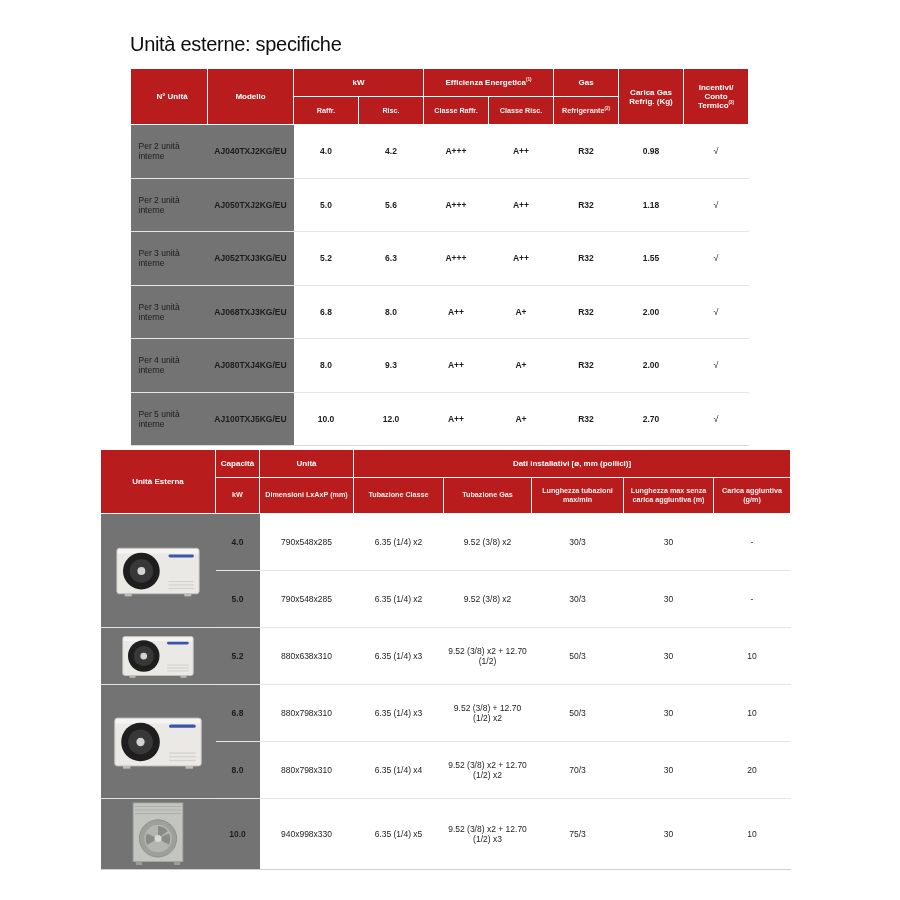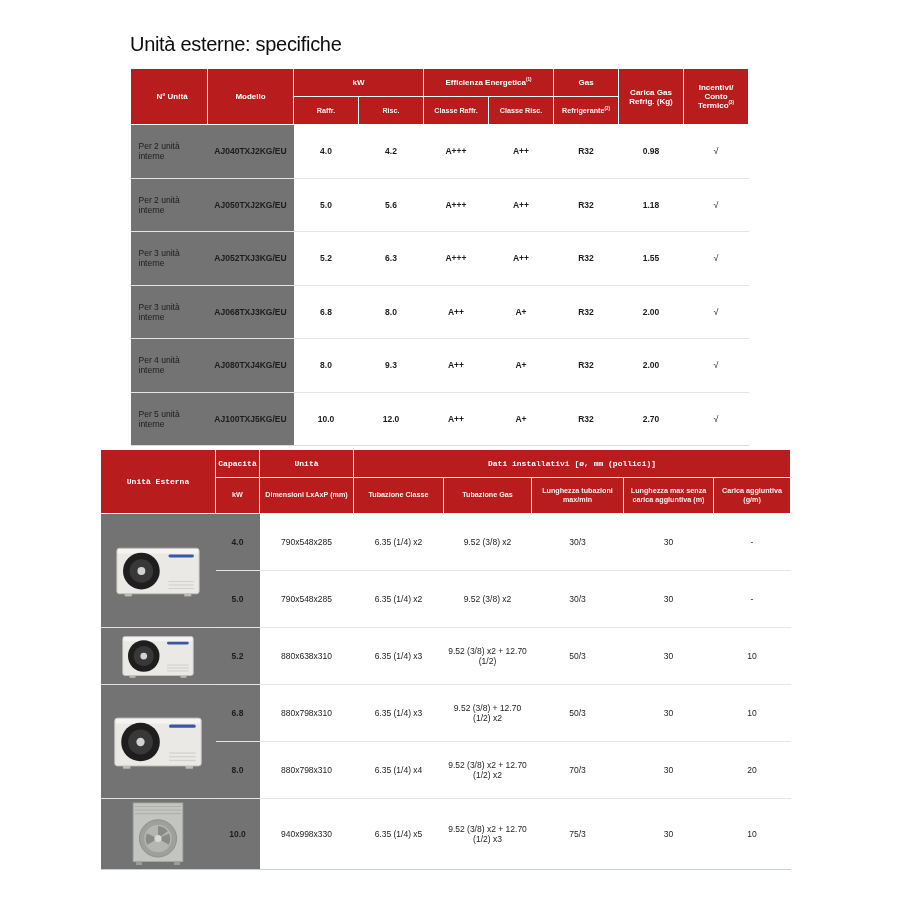--- a/index.html
+++ b/index.html
@@ -32,21 +32,21 @@
   td.imgcell { border-top:1px solid #dfe2e4; }
   tbody tr:first-child td.imgcell { border-top:none; }
 
   #t1 { width:618px; }
   #t1 thead tr.r1 th { height:18px; }
   #t1 thead tr.r2 th { height:17px; }
   #t1 tbody td { height:53.5px; }
   #t1 { border-bottom:1px solid #d9d9d9; }
 
   #t2 { width:690px; }
-  #t2 thead tr.r1 th { height:18px;font-family:Liberation Mono, monospace; }
+  #t2 thead tr.r1 th { height:18px; }
   #t2 thead tr.r2 th { height:24px; line-height:8.6px; }
   #t2 tbody td { height:57px; font-weight:normal; }
   #t2 tbody td.cap { font-weight:bold; }
   #t2 { border-bottom:1px solid #c7d0d5; }
   #t2 tbody td.wrap { line-height:10px;margin-left:19px; }
 
   .unit-svg { display:block; margin:0 auto; }
 </style>
 </head>
 <body>

